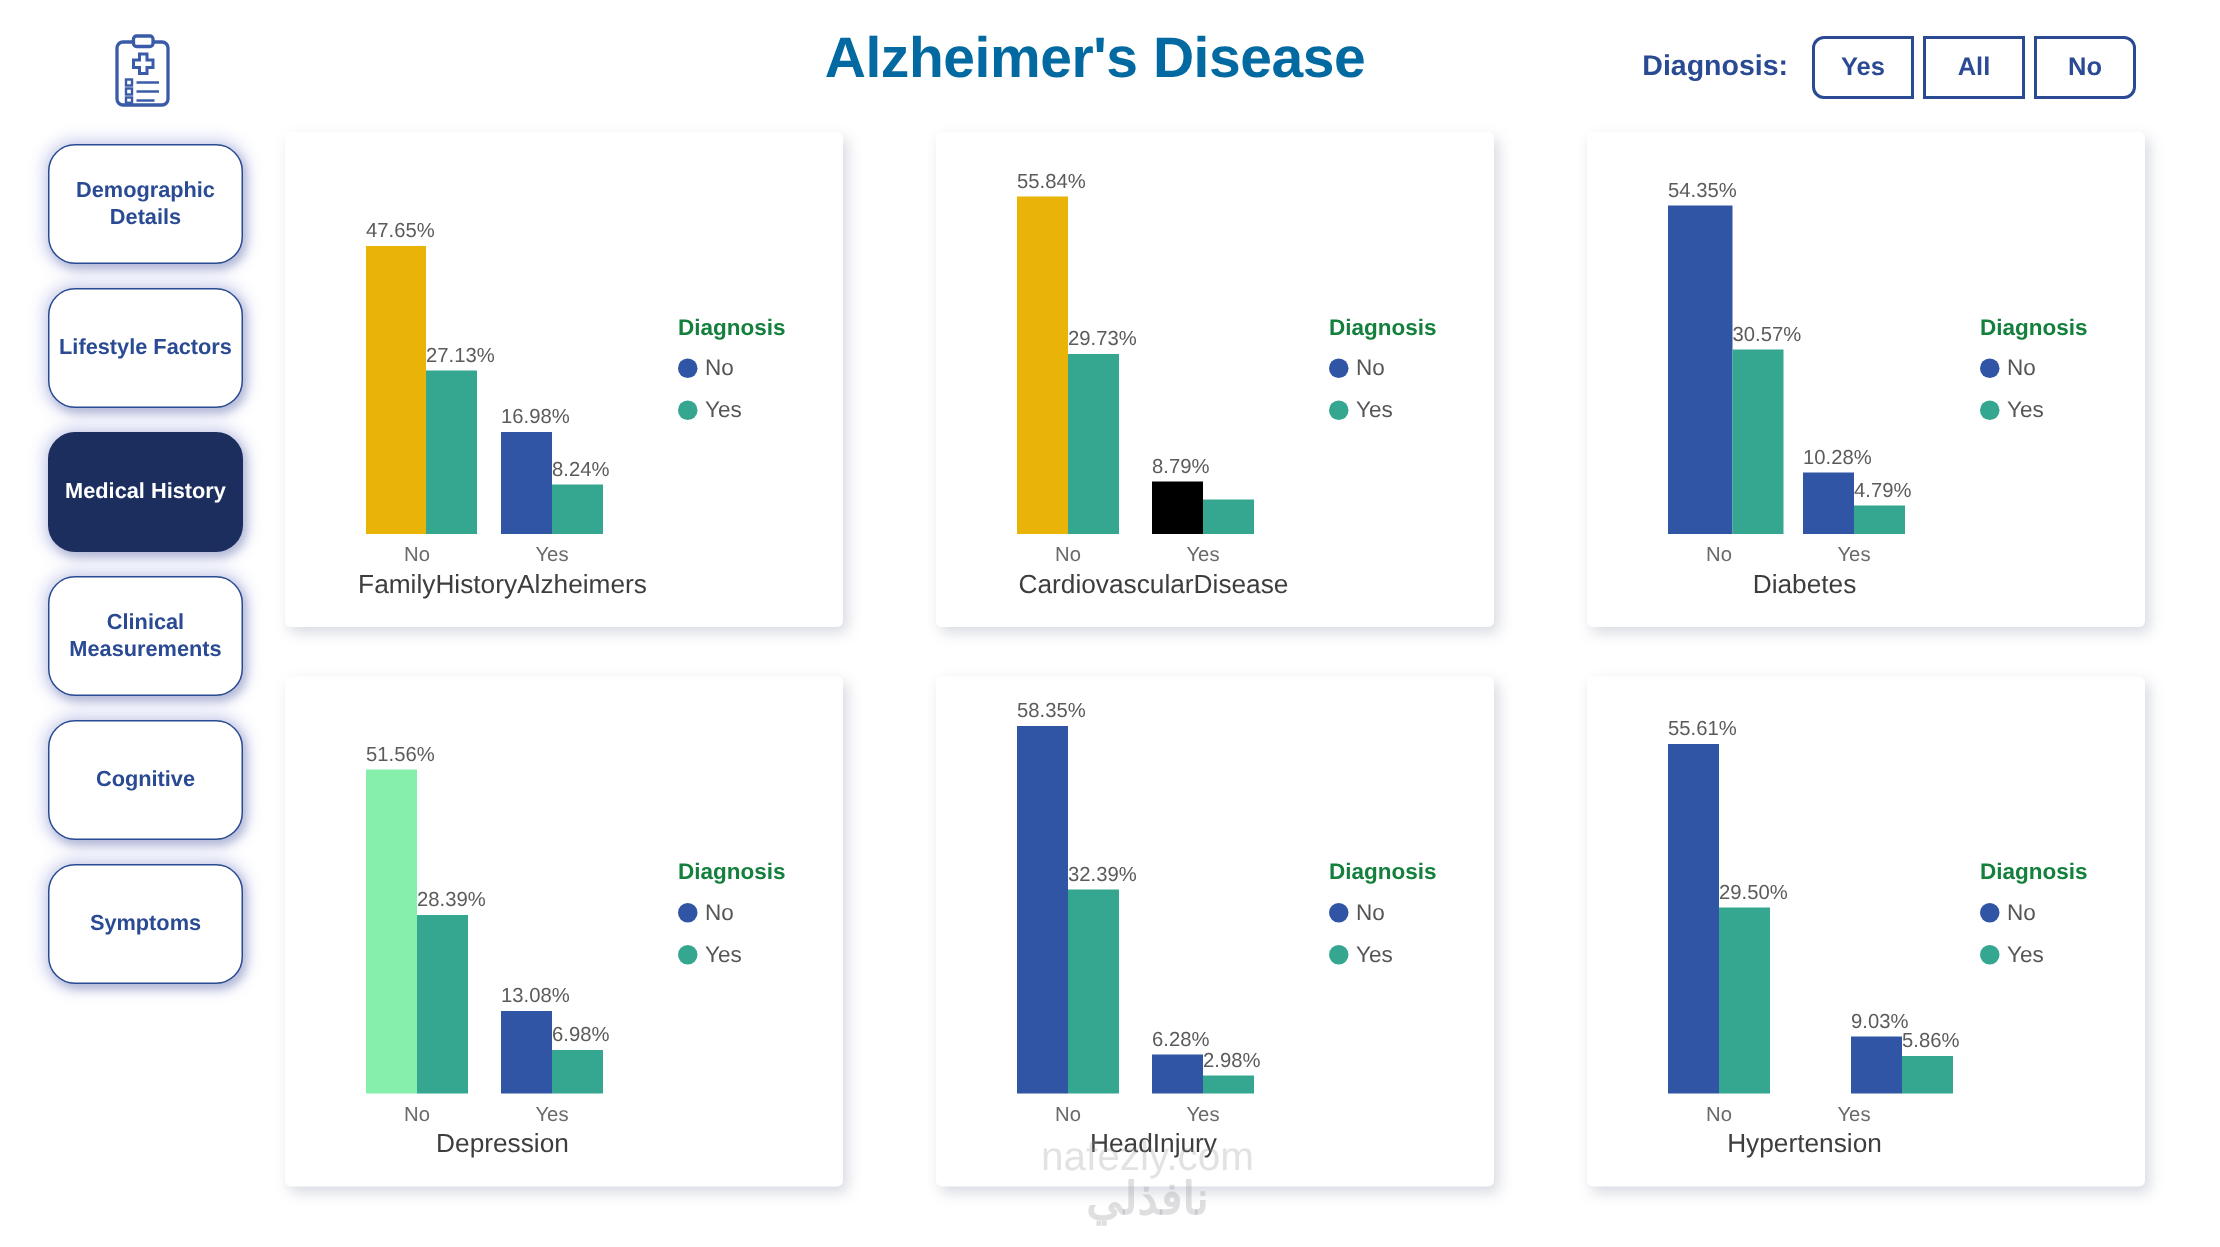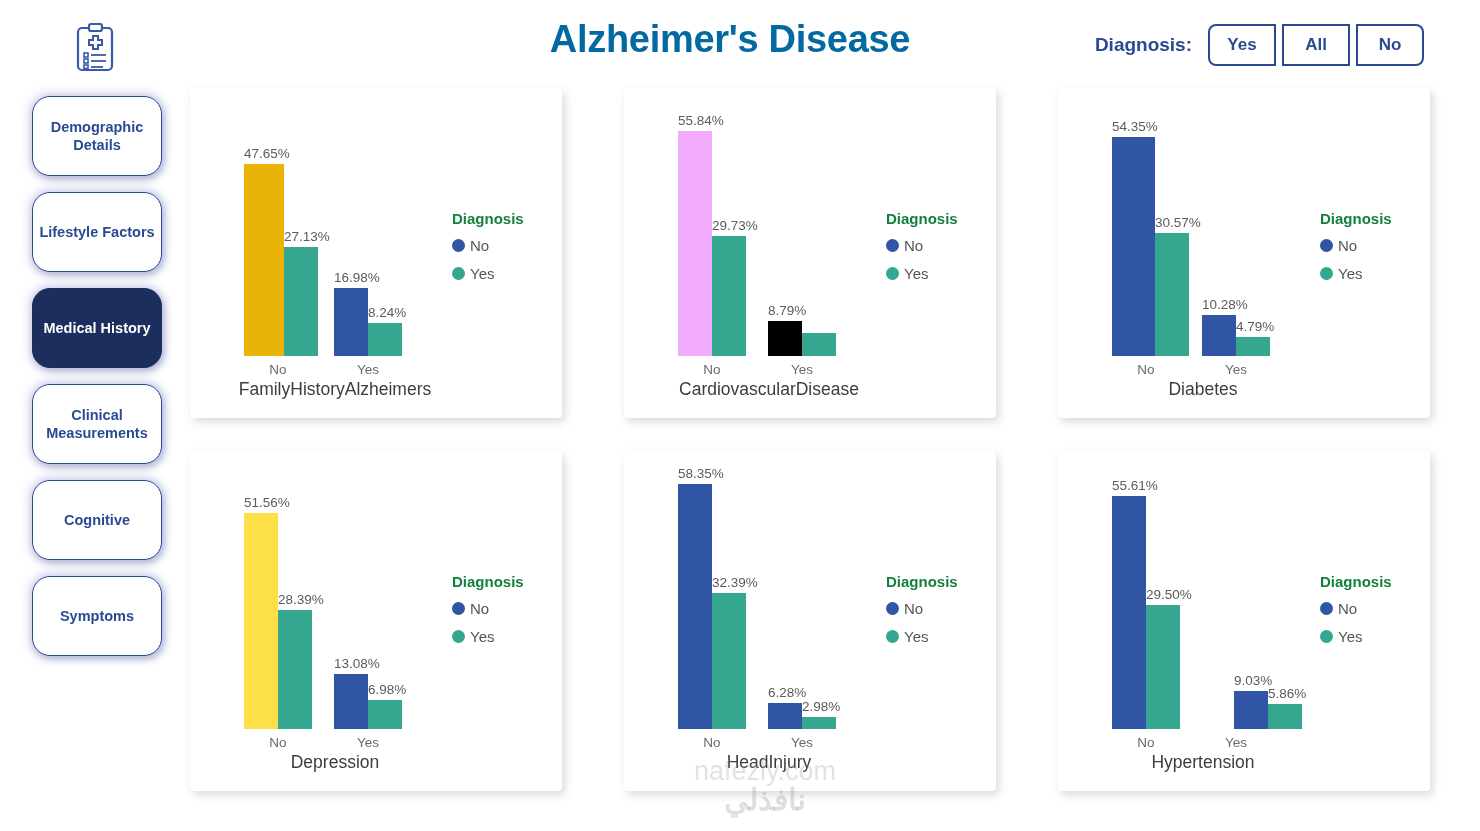--- a/index.html
+++ b/index.html
@@ -300,21 +300,21 @@
         </div>
         <div class="legend-row">
           <span class="legend-dot" style="background: rgb(53, 167, 144);"></span>
           <span>Yes</span>
         </div>
       </div>
     </div>
     <div class="chart-card">
       <div class="plot-area">
         <div class="bar-group g0">
-          <div class="bar no" style="height: 90.0645%; background: #f0abfc;">
+          <div class="bar no" style="height: 90.0645%; background: #eab308;">
             <div class="bar-label">55.84%</div>
           </div>
           <div class="bar yes" style="height: 47.9516%; background: rgb(53, 167, 144);">
             <div class="bar-label">29.73%</div>
           </div>
           <div class="cat-label">No</div>
         </div>
         <div class="bar-group g1">
           <div class="bar no" style="height: 14.1774%; background: #000000;">
             <div class="bar-label">8.79%</div>
@@ -366,21 +366,21 @@
         </div>
         <div class="legend-row">
           <span class="legend-dot" style="background: rgb(53, 167, 144);"></span>
           <span>Yes</span>
         </div>
       </div>
     </div>
     <div class="chart-card">
       <div class="plot-area">
         <div class="bar-group g0">
-          <div class="bar no" style="height: 83.1613%; background: #fde047;">
+          <div class="bar no" style="height: 83.1613%; background: #86efac;">
             <div class="bar-label">51.56%</div>
           </div>
           <div class="bar yes" style="height: 45.7903%; background: rgb(53, 167, 144);">
             <div class="bar-label">28.39%</div>
           </div>
           <div class="cat-label">No</div>
         </div>
         <div class="bar-group g1">
           <div class="bar no" style="height: 21.0968%; background: rgb(47, 85, 164);">
             <div class="bar-label">13.08%</div>

